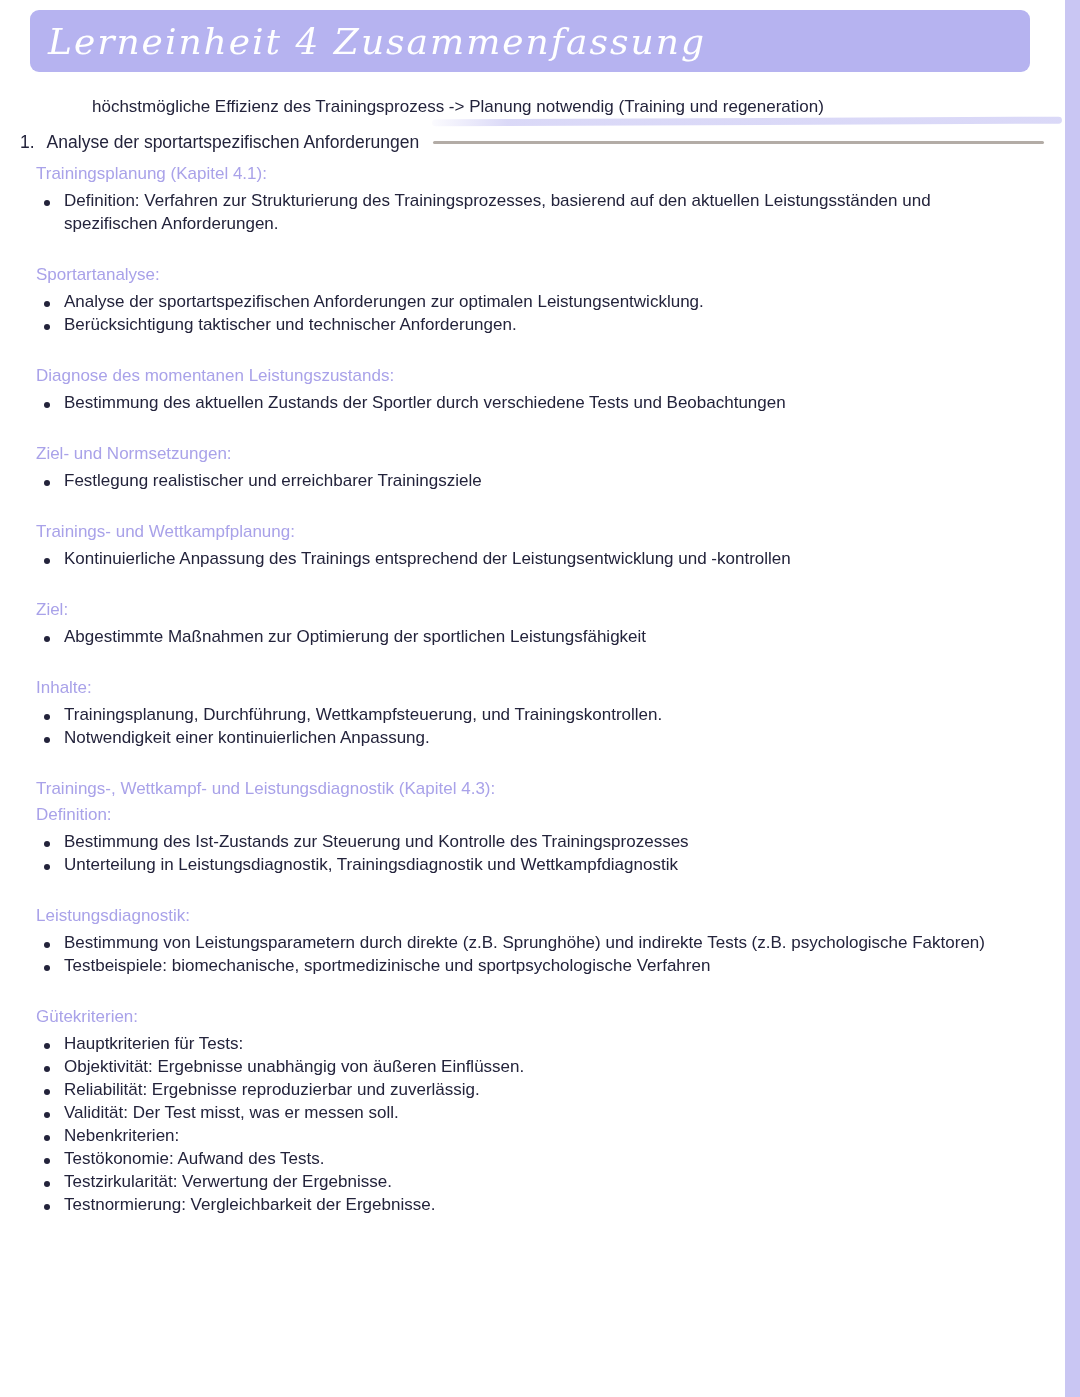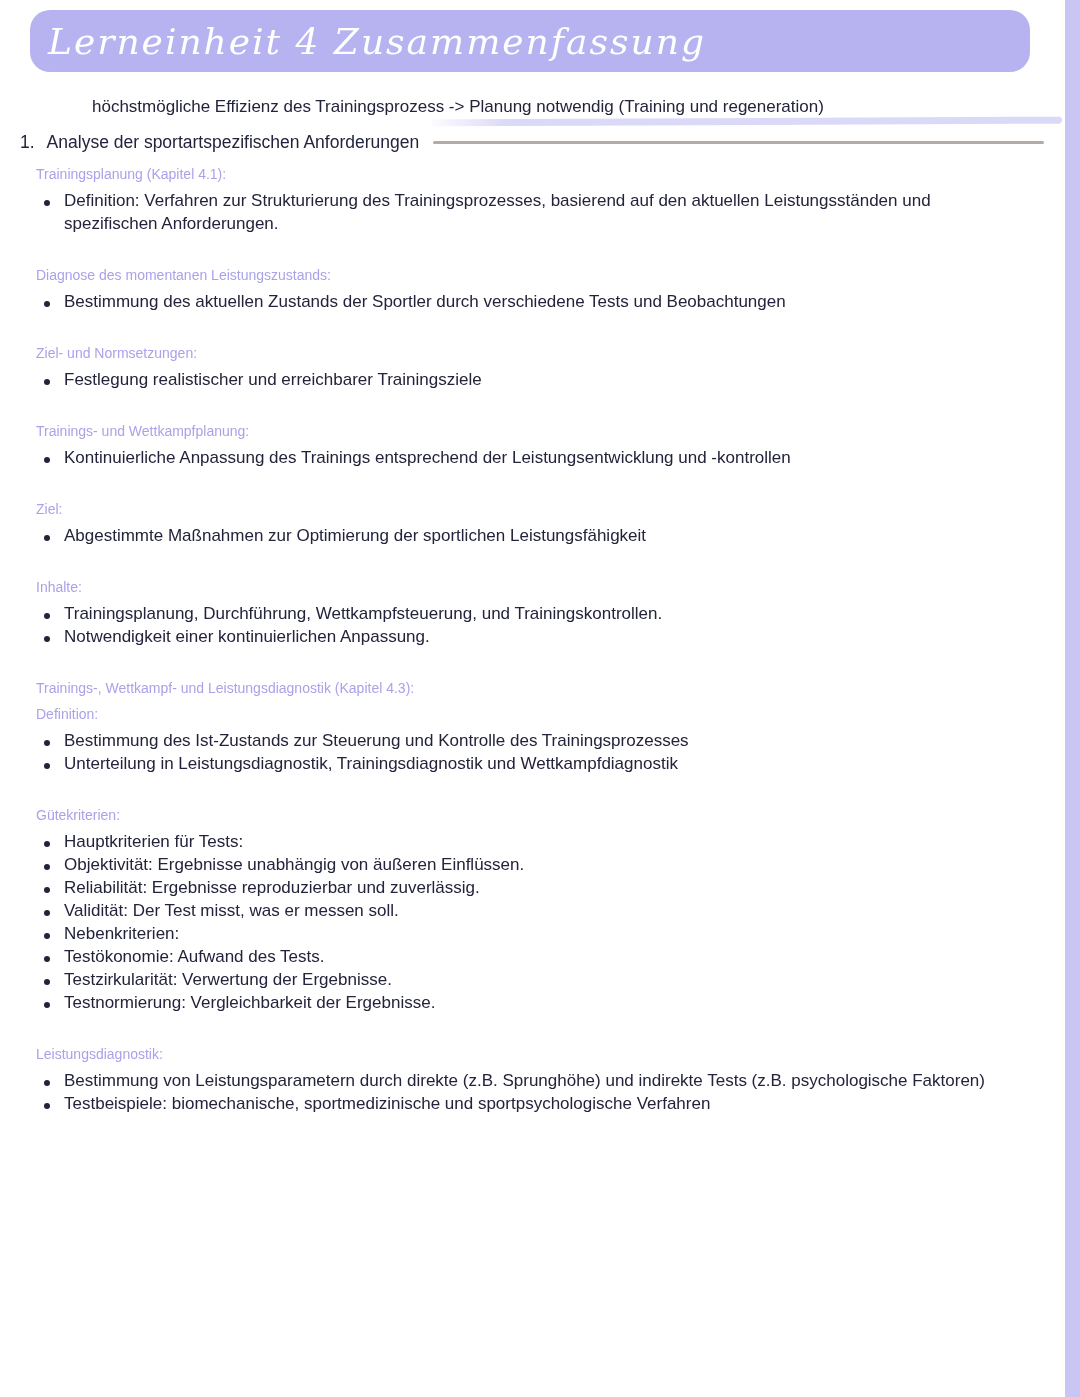--- a/index.html
+++ b/index.html
@@ -17,21 +17,21 @@
     position:absolute; top:0; right:0;
     width:15px; height:100%;
     background:#c9c6f3;
   }
 
   
   .banner {
     position:absolute; left:30px; top:10px;
     width:1000px; height:62px;
     background:#b6b3f0;
-    border-radius:20px;
+    border-radius:9px;
     display:flex; align-items:center;
     padding-left:18px; box-sizing:border-box;
   }
   .banner h1 {
     margin:0;
     font-family:"DejaVu Serif", serif;
     font-style:italic;
     font-weight:400;
     font-size:36px;
     letter-spacing:2px;
@@ -72,21 +72,21 @@
     border-radius:2px;
   }
 
   .sections { margin:6px 40px 0 36px; }
 
   .section { margin-top:27px; }
   .section:first-child { margin-top:8px; }
 
   .heading {
     color:#a9a2e9;
-    font-size:14px;
+    font-size:17px;
     line-height:26px;
   }
 
   ul.bullets {
     list-style:none;
     margin:2px 0 0 0;
     padding:0;
   }
   ul.bullets li {
     position:relative;
@@ -124,20 +124,27 @@
   </div>
 
   <main class="sections">
       <section class="section">
         <div class="heading">Trainingsplanung (Kapitel 4.1):</div>
         <ul class="bullets">
           <li>Definition: Verfahren zur Strukturierung des Trainingsprozesses, basierend auf den aktuellen Leistungsständen und spezifischen Anforderungen.</li>
         </ul>
       </section>
       <section class="section">
+        <div class="heading">Sportartanalyse:</div>
+        <ul class="bullets">
+          <li>Analyse der sportartspezifischen Anforderungen zur optimalen Leistungsentwicklung.</li>
+          <li>Berücksichtigung taktischer und technischer Anforderungen.</li>
+        </ul>
+      </section>
+      <section class="section">
         <div class="heading">Diagnose des momentanen Leistungszustands:</div>
         <ul class="bullets">
           <li>Bestimmung des aktuellen Zustands der Sportler durch verschiedene Tests und Beobachtungen</li>
         </ul>
       </section>
       <section class="section">
         <div class="heading">Ziel- und Normsetzungen:</div>
         <ul class="bullets">
           <li>Festlegung realistischer und erreichbarer Trainingsziele</li>
         </ul>
@@ -160,36 +167,36 @@
           <li>Trainingsplanung, Durchführung, Wettkampfsteuerung, und Trainingskontrollen.</li>
           <li>Notwendigkeit einer kontinuierlichen Anpassung.</li>
         </ul>
       </section>
       <section class="section">
         <div class="heading">Trainings-, Wettkampf- und Leistungsdiagnostik (Kapitel 4.3):</div>
         <div class="heading">Definition:</div>
         <ul class="bullets">
           <li>Bestimmung des Ist-Zustands zur Steuerung und Kontrolle des Trainingsprozesses</li>
           <li>Unterteilung in Leistungsdiagnostik, Trainingsdiagnostik und Wettkampfdiagnostik</li>
+        </ul>
+      </section>
+      <section class="section">
+        <div class="heading">Leistungsdiagnostik:</div>
+        <ul class="bullets">
+          <li>Bestimmung von Leistungsparametern durch direkte (z.B. Sprunghöhe) und indirekte Tests (z.B. psychologische Faktoren)</li>
+          <li>Testbeispiele: biomechanische, sportmedizinische und sportpsychologische Verfahren</li>
         </ul>
       </section>
       <section class="section">
         <div class="heading">Gütekriterien:</div>
         <ul class="bullets">
           <li>Hauptkriterien für Tests:</li>
           <li>Objektivität: Ergebnisse unabhängig von äußeren Einflüssen.</li>
           <li>Reliabilität: Ergebnisse reproduzierbar und zuverlässig.</li>
           <li>Validität: Der Test misst, was er messen soll.</li>
           <li>Nebenkriterien:</li>
           <li>Testökonomie: Aufwand des Tests.</li>
           <li>Testzirkularität: Verwertung der Ergebnisse.</li>
           <li>Testnormierung: Vergleichbarkeit der Ergebnisse.</li>
         </ul>
       </section>
-      <section class="section">
-        <div class="heading">Leistungsdiagnostik:</div>
-        <ul class="bullets">
-          <li>Bestimmung von Leistungsparametern durch direkte (z.B. Sprunghöhe) und indirekte Tests (z.B. psychologische Faktoren)</li>
-          <li>Testbeispiele: biomechanische, sportmedizinische und sportpsychologische Verfahren</li>
-        </ul>
-      </section>
     </main>
 </div>
 
 </body></html>

